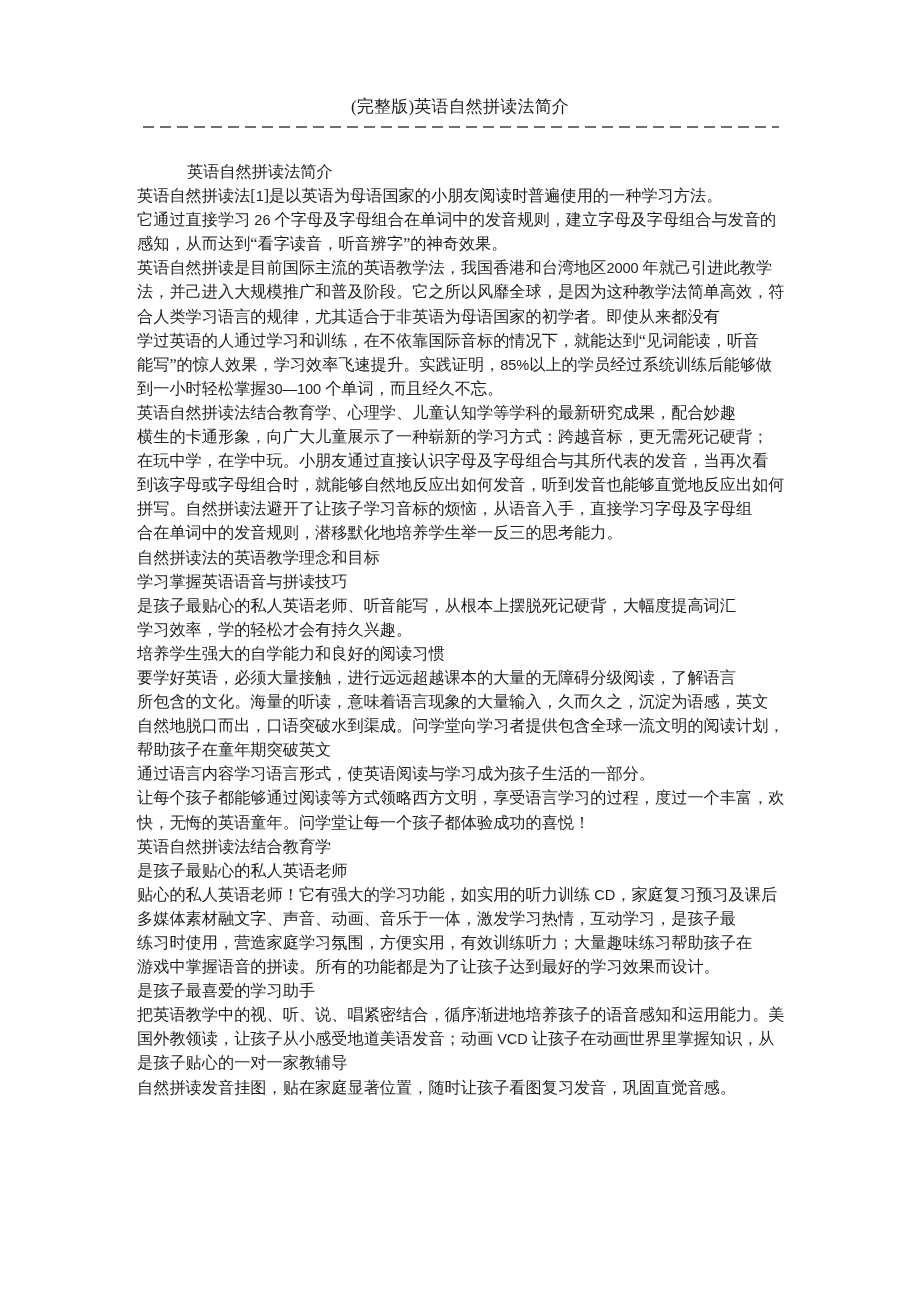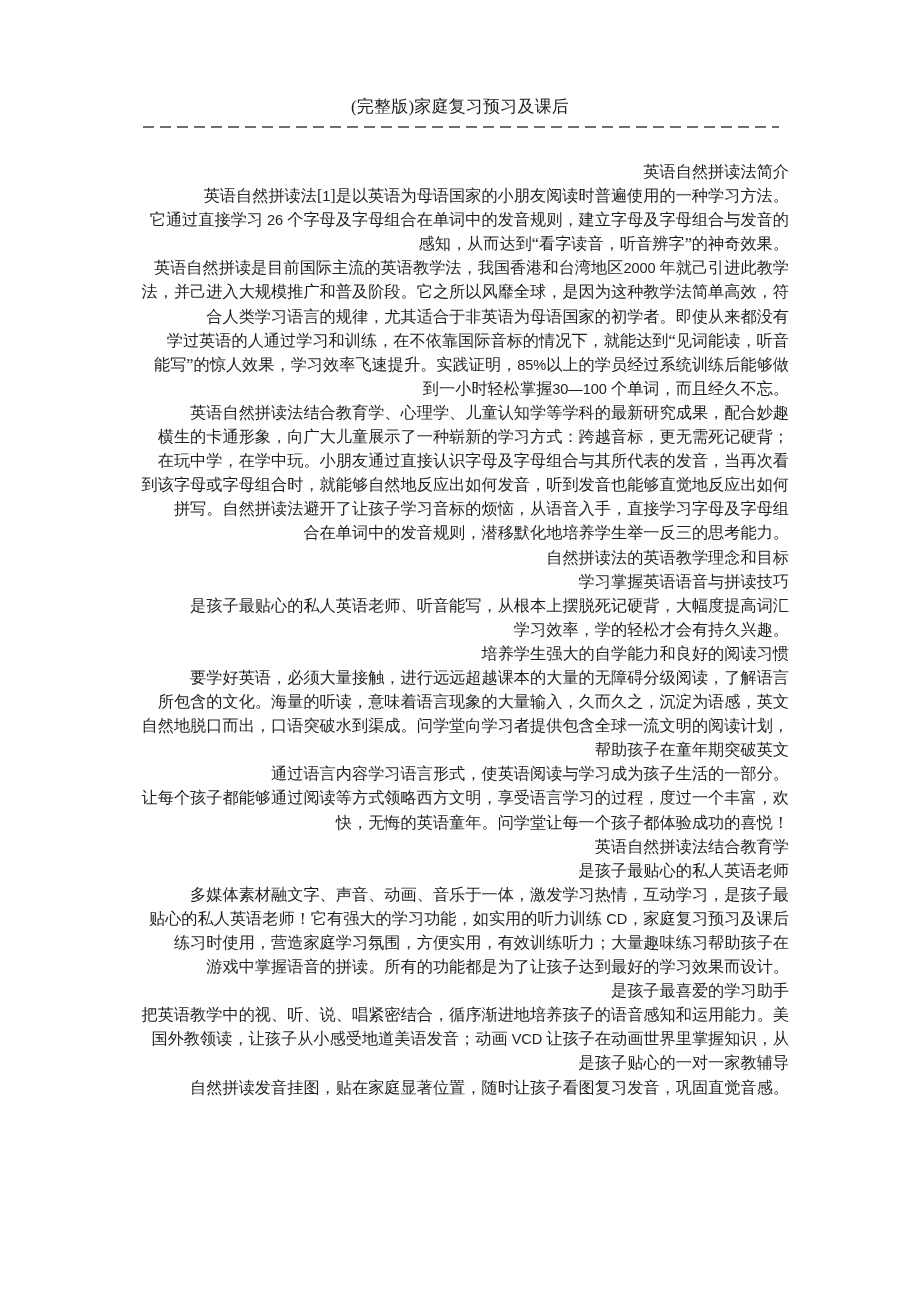--- a/index.html
+++ b/index.html
@@ -54,21 +54,20 @@
     left: 137px;
     width: 652px;
   }
 
   .line {
     font-size: 16.2px;
     line-height: 24.1px;
     color: #1f1f1f;
     white-space: nowrap;
     letter-spacing: 0px;
-    text-align: right;
   }
 
   .line.indent {
     padding-left: 50px;
   }
 
   .line.heading {
     font-weight: 400;
   }
 
@@ -77,21 +76,21 @@
     font-family: "Liberation Sans", "DejaVu Sans", sans-serif;
     font-size: 14.6px;
     letter-spacing: -0.1px;
   }
 </style>
 </head>
 <body>
 
 <div class="page">
 
-  <div class="doc-title">(完整版)家庭复习预习及课后</div>
+  <div class="doc-title">(完整版)英语自然拼读法简介</div>
 
   <div class="rule-dashed"></div>
 
   <div class="body-col">
     <div class="line indent heading">英语自然拼读法简介</div>
     <div id="lines-container">
         <div class="line">英语自然拼读法[<span class="lat">1</span>]是以英语为母语国家的小朋友阅读时普遍使用的一种学习方法。</div>
         <div class="line">它通过直接学习 <span class="lat">26</span> 个字母及字母组合在单词中的发音规则，建立字母及字母组合与发音的</div>
         <div class="line">感知，从而达到“看字读音，听音辨字”的神奇效果。</div>
         <div class="line">英语自然拼读是目前国际主流的英语教学法，我国香港和台湾地区<span class="lat">2000</span> 年就己引进此教学</div>
@@ -113,22 +112,22 @@
         <div class="line">培养学生强大的自学能力和良好的阅读习惯</div>
         <div class="line">要学好英语，必须大量接触，进行远远超越课本的大量的无障碍分级阅读，了解语言</div>
         <div class="line">所包含的文化。海量的听读，意味着语言现象的大量输入，久而久之，沉淀为语感，英文</div>
         <div class="line">自然地脱口而出，口语突破水到渠成。问学堂向学习者提供包含全球一流文明的阅读计划，</div>
         <div class="line">帮助孩子在童年期突破英文</div>
         <div class="line">通过语言内容学习语言形式，使英语阅读与学习成为孩子生活的一部分。</div>
         <div class="line">让每个孩子都能够通过阅读等方式领略西方文明，享受语言学习的过程，度过一个丰富，欢</div>
         <div class="line">快，无悔的英语童年。问学堂让每一个孩子都体验成功的喜悦！</div>
         <div class="line">英语自然拼读法结合教育学</div>
         <div class="line">是孩子最贴心的私人英语老师</div>
+        <div class="line">贴心的私人英语老师！它有强大的学习功能，如实用的听力训练 <span class="lat">CD</span>，家庭复习预习及课后</div>
         <div class="line">多媒体素材融文字、声音、动画、音乐于一体，激发学习热情，互动学习，是孩子最</div>
-        <div class="line">贴心的私人英语老师！它有强大的学习功能，如实用的听力训练 <span class="lat">CD</span>，家庭复习预习及课后</div>
         <div class="line">练习时使用，营造家庭学习氛围，方便实用，有效训练听力；大量趣味练习帮助孩子在</div>
         <div class="line">游戏中掌握语音的拼读。所有的功能都是为了让孩子达到最好的学习效果而设计。</div>
         <div class="line">是孩子最喜爱的学习助手</div>
         <div class="line">把英语教学中的视、听、说、唱紧密结合，循序渐进地培养孩子的语音感知和运用能力。美</div>
         <div class="line">国外教领读，让孩子从小感受地道美语发音；动画 <span class="lat">VCD</span> 让孩子在动画世界里掌握知识，从</div>
         <div class="line">是孩子贴心的一对一家教辅导</div>
         <div class="line">自然拼读发音挂图，贴在家庭显著位置，随时让孩子看图复习发音，巩固直觉音感。</div>
       </div>
   </div>
 

